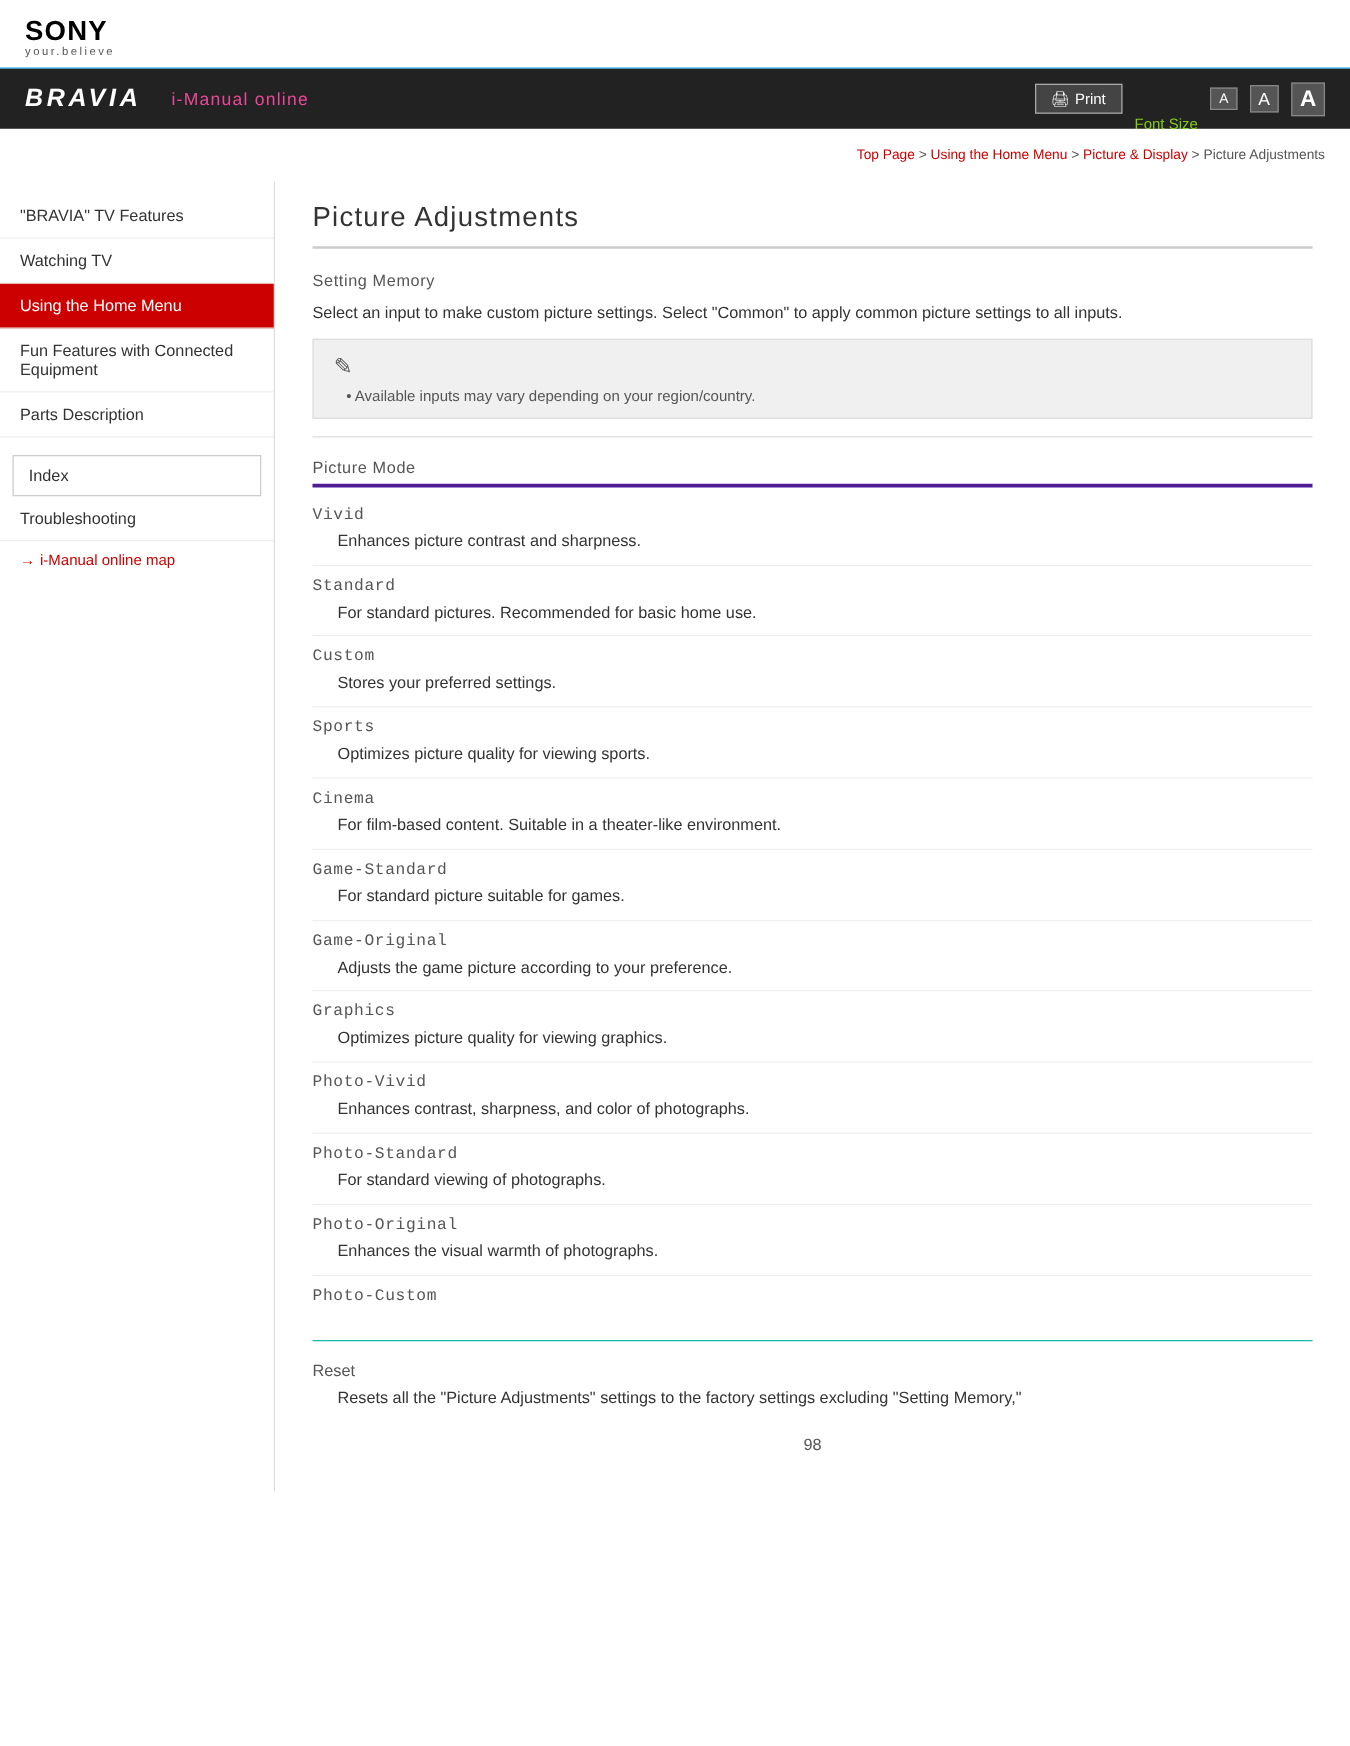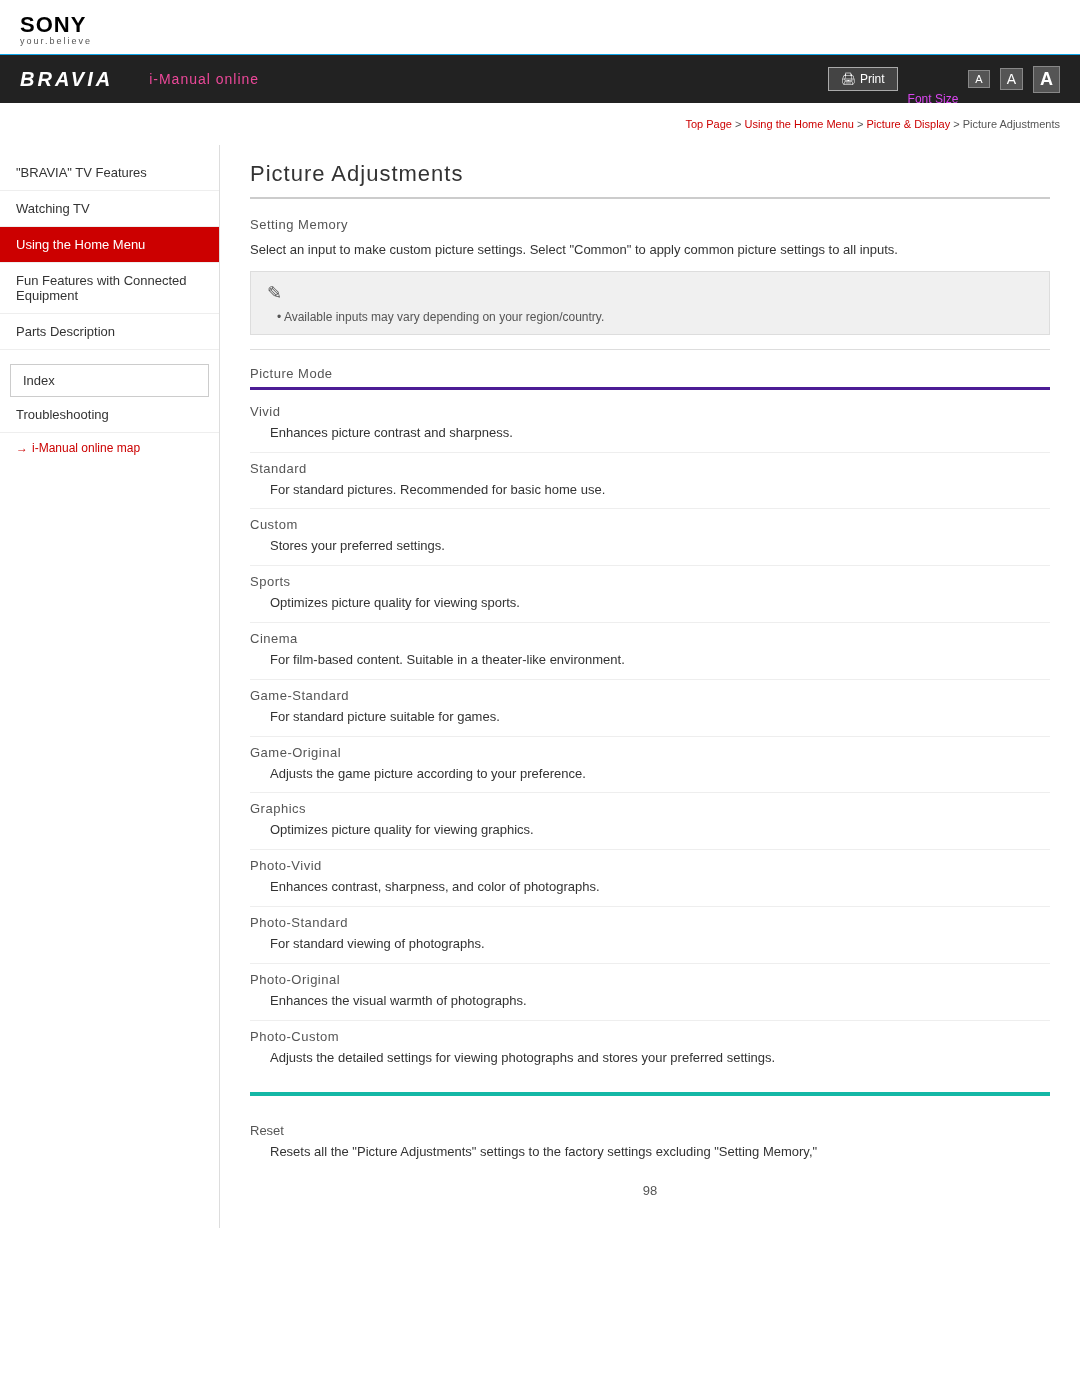--- a/index.html
+++ b/index.html
@@ -15,32 +15,32 @@
       background: #222;
       color: #fff;
       display: flex;
       align-items: center;
       padding: 0 20px;
       height: 48px;
       justify-content: space-between;
     }
     .bravia-logo { font-size: 20px; font-weight: 900; letter-spacing: 3px; color: #fff; font-style: italic; margin-right: 14px; }
     .imanual-text { font-size: 14px; color: #ec4899; letter-spacing: 1px; }
-    .top-bar-left { display: flex; align-items: center; gap: 22px; }
+    .top-bar-left { display: flex; align-items: center; gap: 10px; }
     .top-bar-right { display: flex; align-items: center; gap: 10px; }
     .print-btn {
       border: 1px solid #aaa;
       background: #444;
       color: #fff;
       padding: 4px 12px;
       font-size: 12px;
       cursor: pointer;
       display: flex; align-items: center; gap: 4px;
     }
-    .font-size-label { color: #d946ef; font-size: 12px; margin-top: 39px; }
+    .font-size-label { color: #84cc16; font-size: 12px; margin-top: 39px; }
     .font-btn {
       background: #555;
       color: #fff;
       border: 1px solid #888;
       cursor: pointer;
       padding: 2px 6px;
     }
     .font-btn.large { font-size: 18px; font-weight: bold; }
     .font-btn.medium { font-size: 14px; }
     .font-btn.small { font-size: 11px; }
@@ -78,29 +78,29 @@
 
     .section-title { font-size: 13px; color: #555; margin-bottom: 8px; letter-spacing: 0.5px; }
     .section-desc { font-size: 13px; color: #333; line-height: 1.6; margin-bottom: 10px; }
 
     
     .note-box { background: #f0f0f0; border: 1px solid #ddd; padding: 10px 16px; margin: 10px 0 14px 0; }
     .note-icon { font-size: 18px; color: #555; margin-bottom: 6px; }
     .note-bullet { font-size: 12px; color: #555; padding-left: 10px; }
 
     .divider { border: none; border-top: 1px solid #ddd; margin: 10px 0; }
-    .mode-title { font-size: 13px; color: #555; margin-bottom: 4px; letter-spacing: 0.5px; }
+    .mode-title { font-size: 13px; color: #555; margin-bottom: 4px; letter-spacing: 0.5px; font-family: Liberation Mono, monospace; }
     .mode-desc { font-size: 13px; color: #333; line-height: 1.6; padding-left: 20px; }
 
     .modes-container .mode-row { padding: 8px 0; border-bottom: 1px solid #eee; }
     .modes-container .mode-row:last-child { border-bottom: none; }
 
     .picture-mode-header { font-size: 13px; color: #555; margin: 16px 0 6px 0; letter-spacing: 0.5px; border-bottom: 3px solid #4c1d95; padding-bottom: 6px; }
 
-    .reset-section { margin-top: 16px; border-top: 4px solid #14b8a6; padding-top: 27px; }
+    .reset-section { margin-top: 16px; border-top: 1px solid #14b8a6; padding-top: 16px; }
     .reset-title { font-size: 13px; color: #555; margin-bottom: 4px; }
     .reset-desc { font-size: 13px; color: #333; line-height: 1.6; padding-left: 20px; }
 
     .page-number { text-align: center; font-size: 13px; color: #555; margin-top: 20px; }
   </style>
 </head>
 <body>
 
 <div class="header">
   <div class="sony-logo">SONY</div>
@@ -219,21 +219,20 @@
         <div class="mode-desc">For standard viewing of photographs.</div>
       </div>
 
       <div class="mode-row">
         <div class="mode-title">Photo-Original</div>
         <div class="mode-desc">Enhances the visual warmth of photographs.</div>
       </div>
 
       <div class="mode-row">
         <div class="mode-title">Photo-Custom</div>
-        <div class="mode-desc">Adjusts the detailed settings for viewing photographs and stores your preferred settings.</div>
       </div>
     </div>
 
     <div class="reset-section">
       <div class="reset-title">Reset</div>
       <div class="reset-desc">Resets all the "Picture Adjustments" settings to the factory settings excluding "Setting Memory,"</div>
     </div>
 
     <div class="page-number">98</div>
   </div>

